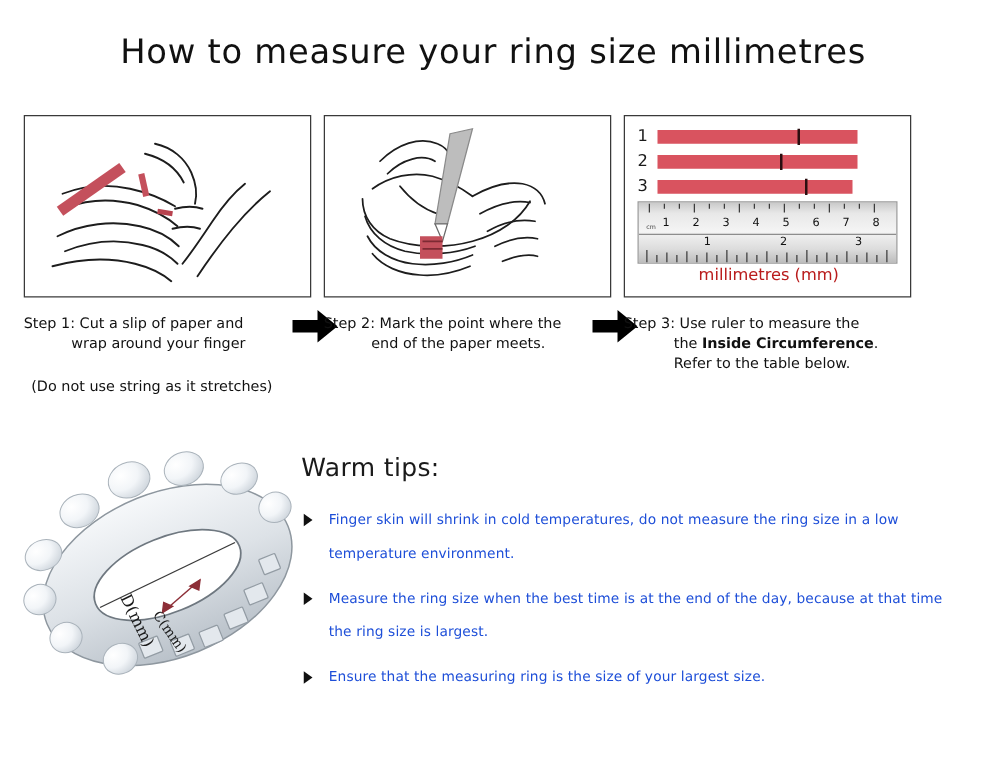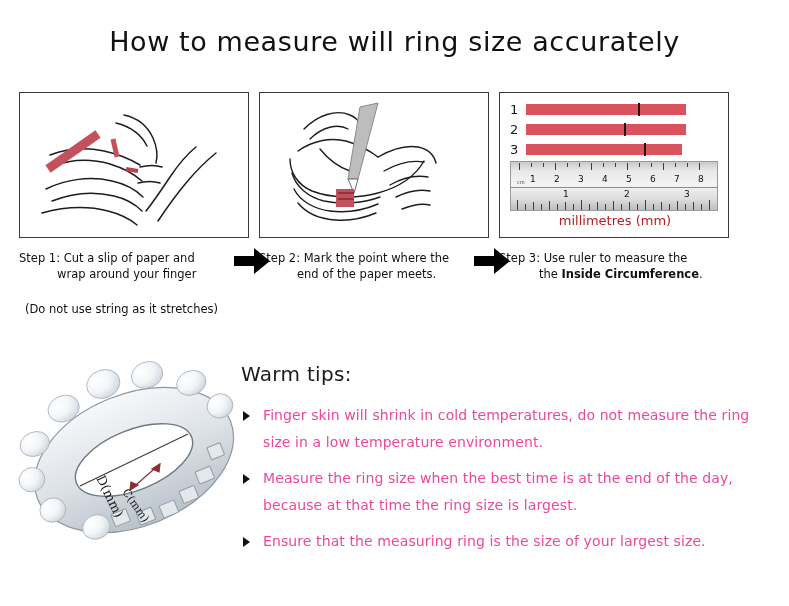--- a/index.html
+++ b/index.html
@@ -186,40 +186,40 @@
     font-size: 20px;
     color: #1a1a1a;
     margin-bottom: 16px;
     letter-spacing: 0.3px;
   }
   .tip {
     position: relative;
     padding-left: 22px;
     margin-bottom: 9px;
     font-family: "DejaVu Sans", sans-serif;
-    font-size: 14px;
+    font-size: 11px;
     line-height: 27px;
-    color: #ec4899;
+    color: #1d4ed8;
     letter-spacing: 0.1px;
   }
   .tip .bullet {
     position: absolute;
     left: 2px;
     top: 9px;
     width: 0;
     height: 0;
     border-left: 7px solid #111111;
     border-top: 5px solid transparent;
     border-bottom: 5px solid transparent;
   }
 </style>
 </head>
 <body>
 
-<div id="page-title">How to measure will ring size accurately</div>
+<div id="page-title">How to measure your ring size millimetres</div>
 
 <div id="steps-row">
 
   <div class="step-col c1">
     <div class="panel">
       <svg width="228" height="144" viewBox="0 0 228 144">
         <g fill="none" stroke="#1d1d1d" stroke-width="1.5" stroke-linecap="round">
           <path d="M104 22 C118 25 128 34 133 45 C137 54 138 62 136 70"></path>
           <path d="M96 30 C112 34 122 43 127 53"></path>
           <path d="M30 62 C48 55 66 54 84 58 C98 61 110 66 120 72"></path>
@@ -386,20 +386,21 @@
         <div class="rtick" style="left:198px;top:38px; height:10px;"></div>
       </div>
 
       <div class="mm-label">millimetres (mm)</div>
     </div>
 
     <div class="caption">
       <span class="lbl">Step 3:</span>
       <span>Use ruler to measure the</span>
       <span class="ind n"><span>the </span><b>Inside Circumference</b><span>.</span></span>
+      <span class="ind n">Refer to the table below.</span>
     </div>
 
   </div>
 </div>
 
 <div id="ring-figure">
   <svg width="232" height="224" viewBox="0 0 232 224">
     <defs>
       <radialGradient id="gemG" cx="35%" cy="30%" r="75%">
         <stop offset="0%" stop-color="#ffffff"></stop>

